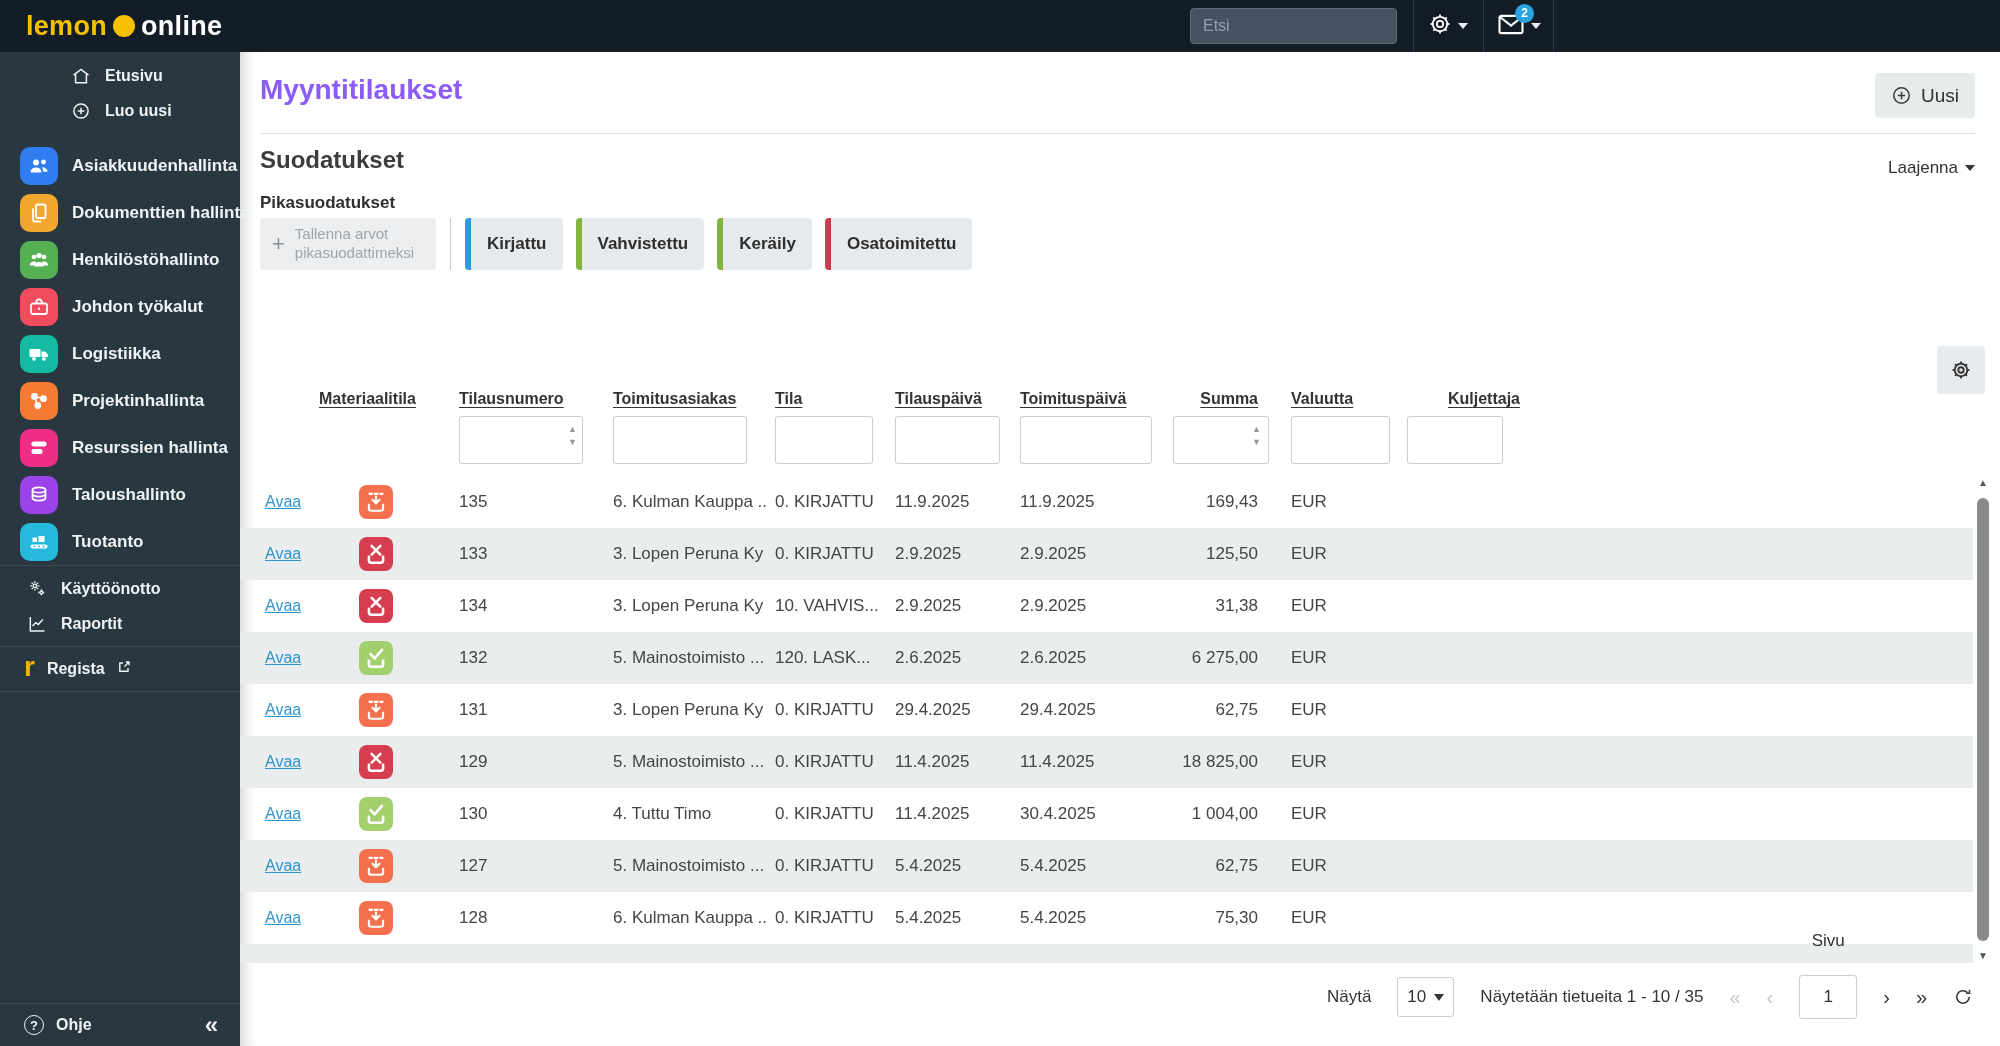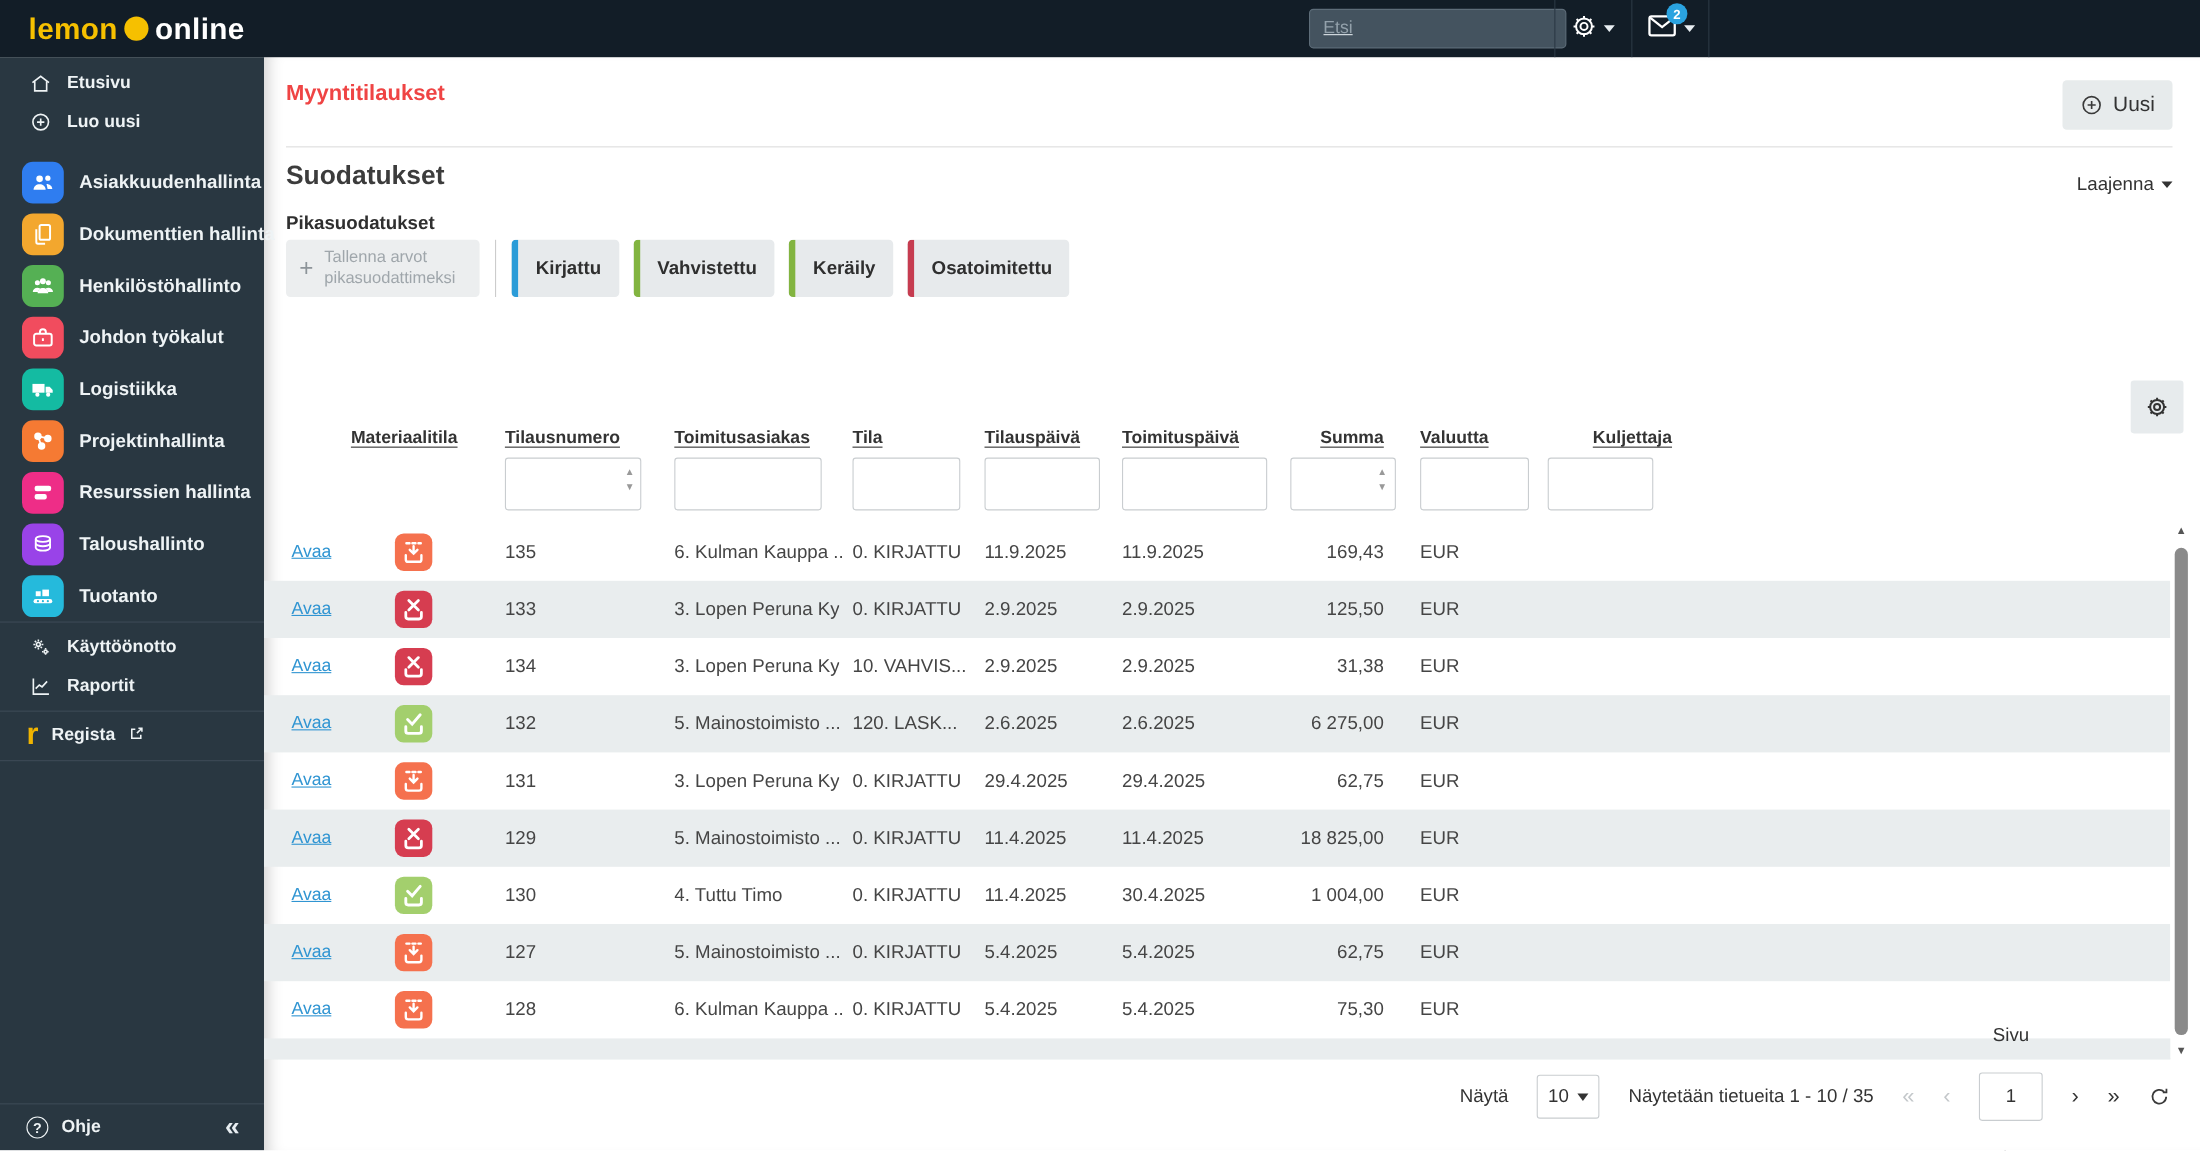--- a/index.html
+++ b/index.html
@@ -6,48 +6,48 @@
   html,body { width:2000px; height:1046px; }
   body { font-family:"Liberation Sans","DejaVu Sans",sans-serif; background:#fff; color:#333; }
   .screen { position:relative; width:2000px; height:1046px; overflow:hidden; background:#fff; }
 
   
   .topbar { position:absolute; left:0; top:0; width:2000px; height:52px; background:#121d27; z-index:5; }
   .logo { position:absolute; left:26px; top:0; height:52px; display:flex; align-items:center; gap:6px; font-size:27px; font-weight:700; letter-spacing:.3px; }
   .logo .lemon { color:var(--brand-yellow,#f6c000); }
   .logo .dot { width:22px; height:22px; border-radius:50%; background:var(--brand-yellow,#f6c000); display:inline-block; }
   .logo .online { color:#fff; }
-  .top-search { position:absolute; left:1190px; top:8px; width:234px; height:36px; background:#44535f; border:1px solid #5e6d79; border-radius:4px; color:#dfe6ea; font-size:16px; padding:0 12px; outline:none;text-decoration:underline; }
+  .top-search { position:absolute; left:1190px; top:8px; width:207px; height:36px; background:#44535f; border:1px solid #5e6d79; border-radius:4px; color:#dfe6ea; font-size:16px; padding:0 12px; outline:none; }
   .top-search::placeholder { color:#93a1ab; }
   .top-sep { position:absolute; top:0; width:1px; height:52px; background:#2c3945; }
   .top-ctrl { position:absolute; top:0; height:52px; display:flex; align-items:center; gap:6px; cursor:pointer; }
   .caret-down-light { width:0; height:0; border-left:5px solid transparent; border-right:5px solid transparent; border-top:6px solid #e8eef2; }
   .mail-wrap { position:relative; }
   .badge { position:absolute; top:-9px; right:-9px; min-width:19px; height:19px; border-radius:50%; background:var(--badge-blue,#2aa3e0); color:#fff; font-size:12px; font-weight:700; display:flex; align-items:center; justify-content:center; }
 
   
   .sidebar { position:absolute; left:0; top:52px; width:240px; height:994px; background:#293741; color:#eef3f5; z-index:4; }
-  .side-nav { padding-top:6px; }
+  .side-nav { padding-top:6px;padding-left:44px; }
   .side-item { display:flex; align-items:center; height:35px; padding:0 18px 0 26px; gap:13px; font-size:16px; font-weight:700; cursor:pointer; white-space:nowrap; }
   .side-item .nav-ico { width:22px; display:flex; justify-content:center; }
   .yellow-dot { width:18px; height:18px; border-radius:50%; background:var(--brand-yellow,#f6c000); }
   .modules { margin-top:14px; }
   .module-item { display:flex; align-items:center; height:47px; padding:0 14px 0 20px; gap:14px; font-size:17px; font-weight:700; cursor:pointer; white-space:nowrap; }
   .mod-icon { width:38px; height:38px; border-radius:10px; display:flex; align-items:center; justify-content:center; flex:0 0 38px; }
   .side-divider { border-top:1px solid #3c4a56; }
   .tools { padding:5px 0; }
   .regista-row { height:44px; display:flex; align-items:center; padding:0 18px 0 24px; gap:12px; font-size:16px; font-weight:700; cursor:pointer; }
   .regista-r { color:#f0b400; font-size:28px; font-weight:700; line-height:1; transform:translateY(-2px); }
   .side-footer { position:absolute; left:0; bottom:0; width:240px; height:43px; border-top:1px solid #3c4a56; display:flex; align-items:center; padding:0 22px 0 24px; gap:12px; font-size:16px; font-weight:700; }
   .qcircle { width:20px; height:20px; border:1.6px solid #eef3f5; border-radius:50%; font-size:13px; display:flex; align-items:center; justify-content:center; font-weight:700; }
   .collapse { margin-left:auto; font-size:24px; line-height:1; cursor:pointer; color:#e8eef2; }
 
   
   .main { position:absolute; left:240px; top:52px; width:1760px; height:994px; background:#fff; box-shadow: inset 14px 0 14px -10px rgba(0,0,0,.18); }
-  .page-title { position:absolute; left:20px; top:22px; font-size:20px; color:#ef4444; }
+  .page-title { position:absolute; left:20px; top:22px; font-size:28px; color:#8b5cf6; }
   .btn-uusi { position:absolute; right:25px; top:21px; height:45px; padding:0 16px; background:#e7ebec; border:none; border-radius:4px; display:flex; align-items:center; gap:9px; font-size:19px; color:#333; cursor:pointer; font-family:inherit; }
   .hr-top { position:absolute; left:20px; right:25px; top:81px; border-top:1px solid #ddd; }
   .filters-title { position:absolute; left:20px; top:94px; font-size:24px; color:#3c3c3c; }
   .expand-link { position:absolute; right:25px; top:106px; display:flex; align-items:center; gap:7px; font-size:17px; color:#333; cursor:pointer; }
   .caret-down-dark { width:0; height:0; border-left:5px solid transparent; border-right:5px solid transparent; border-top:6px solid #333; }
   .quick-title { position:absolute; left:20px; top:141px; font-size:17px; font-weight:700; color:#2f2f2f; }
   .quick-row { position:absolute; left:20px; top:166px; height:52px; display:flex; align-items:stretch; }
   .btn-save-filter { width:176px; background:#eceeef; border:none; border-radius:4px; color:#9fa6ab; font-size:15px; display:flex; align-items:center; gap:10px; padding:0 10px 0 12px; text-align:left; cursor:pointer; line-height:1.25; font-family:inherit; }
   .btn-save-filter .plus { font-size:22px; font-weight:400; color:#8d9499; }
   .quick-sep { width:1px; background:#ccc; margin:0 14px; }

